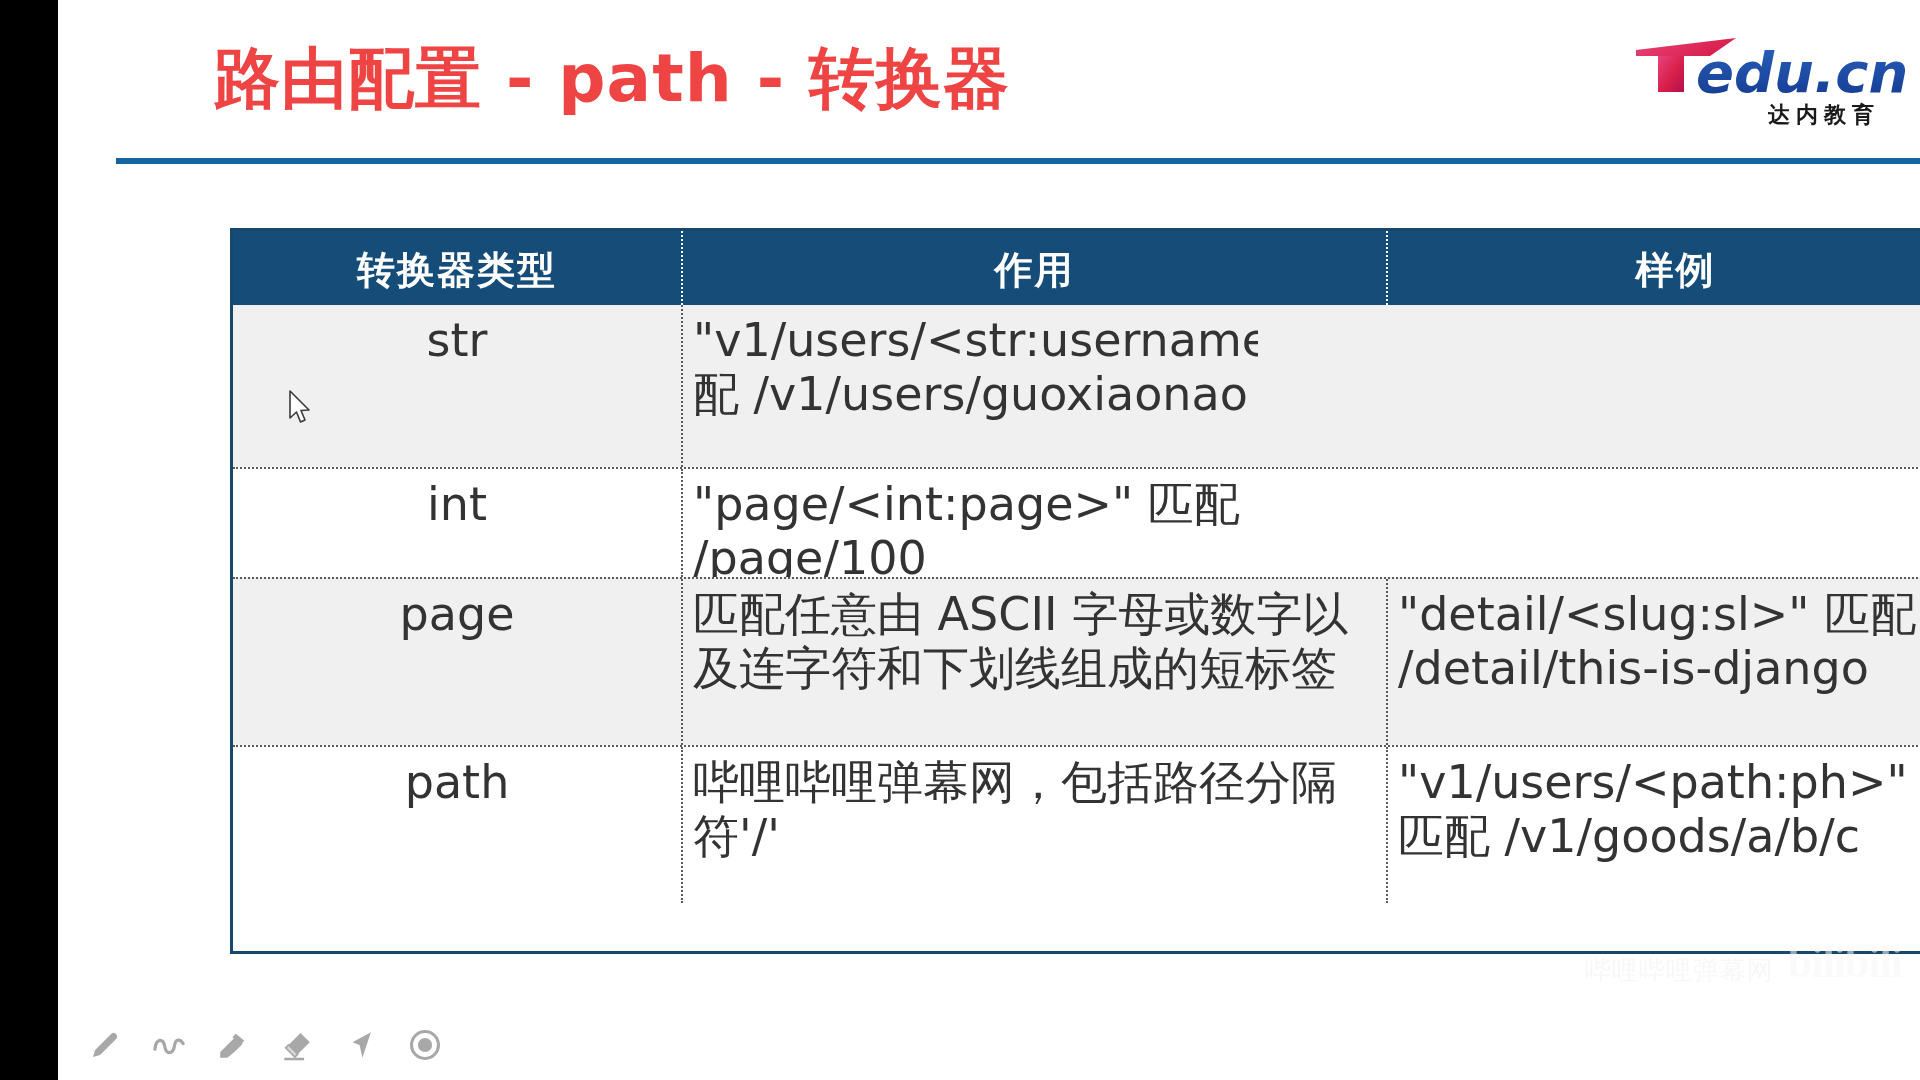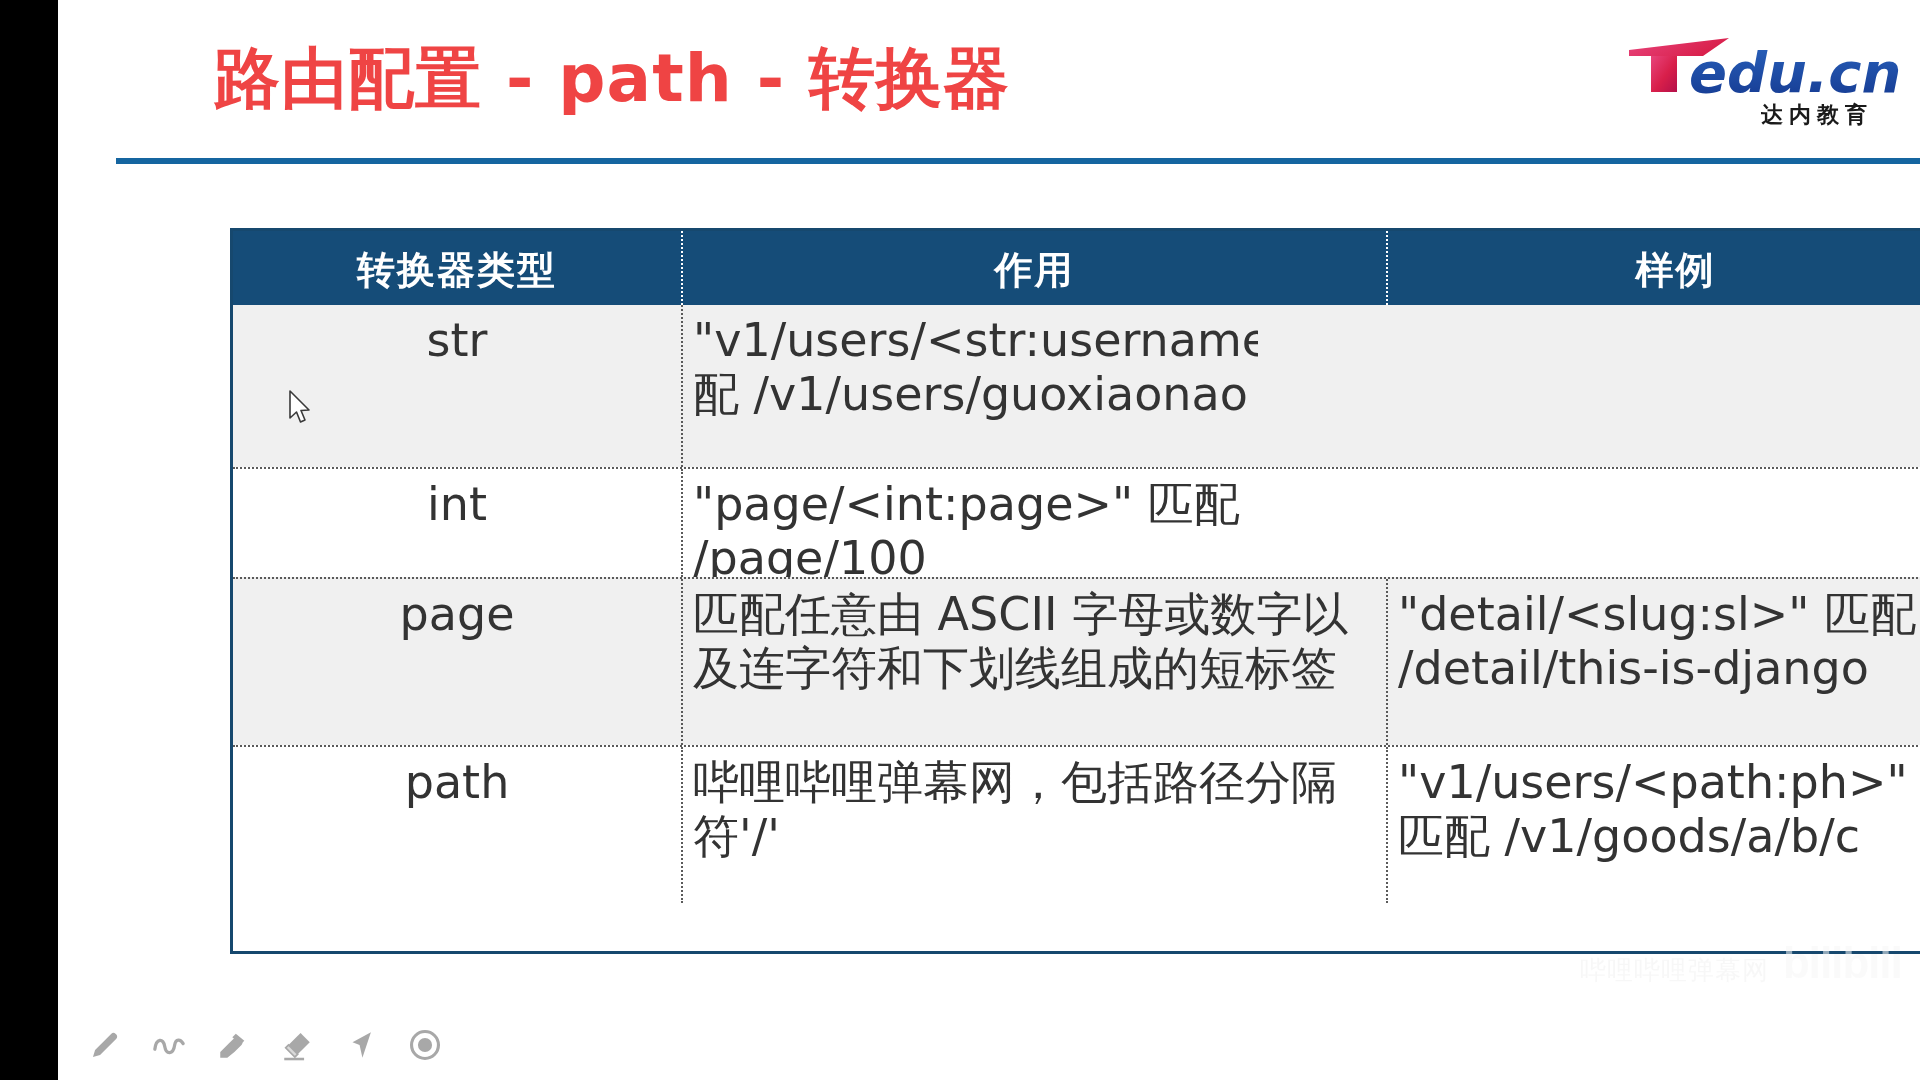--- a/index.html
+++ b/index.html
@@ -51,21 +51,21 @@
     color: #ef4444;
     letter-spacing: 1px;
     white-space: nowrap;
     font-family: "DejaVu Sans", "Liberation Sans", sans-serif;
     margin-left: 8px;
   }
 
   
   .logo {
     position: absolute;
-    right: 19px;
+    right: 12px;
     top: 30px;
     width: 290px;
     height: 100px;
   }
   .logo svg { display: block; }
 
   
   .title-rule {
     position: absolute;
     left: 58px;
@@ -159,21 +159,21 @@
     font-size: 26px;
     color: #f2f2f2;
     letter-spacing: 1px;
     font-family: "DejaVu Sans", "Liberation Sans", sans-serif;
   }
   .wm-logo {
     font-size: 44px;
     font-weight: 700;
     color: #f7f7f7;
     letter-spacing: -1px;
-    font-family: Liberation Sans, sans-serif;
+    font-family: Liberation Serif, serif;
   }
 
   
   .toolbar {
     position: absolute;
     left: 58px;
     top: 1010px;
     width: 1862px;
     height: 70px;
     background: #ffffff;

